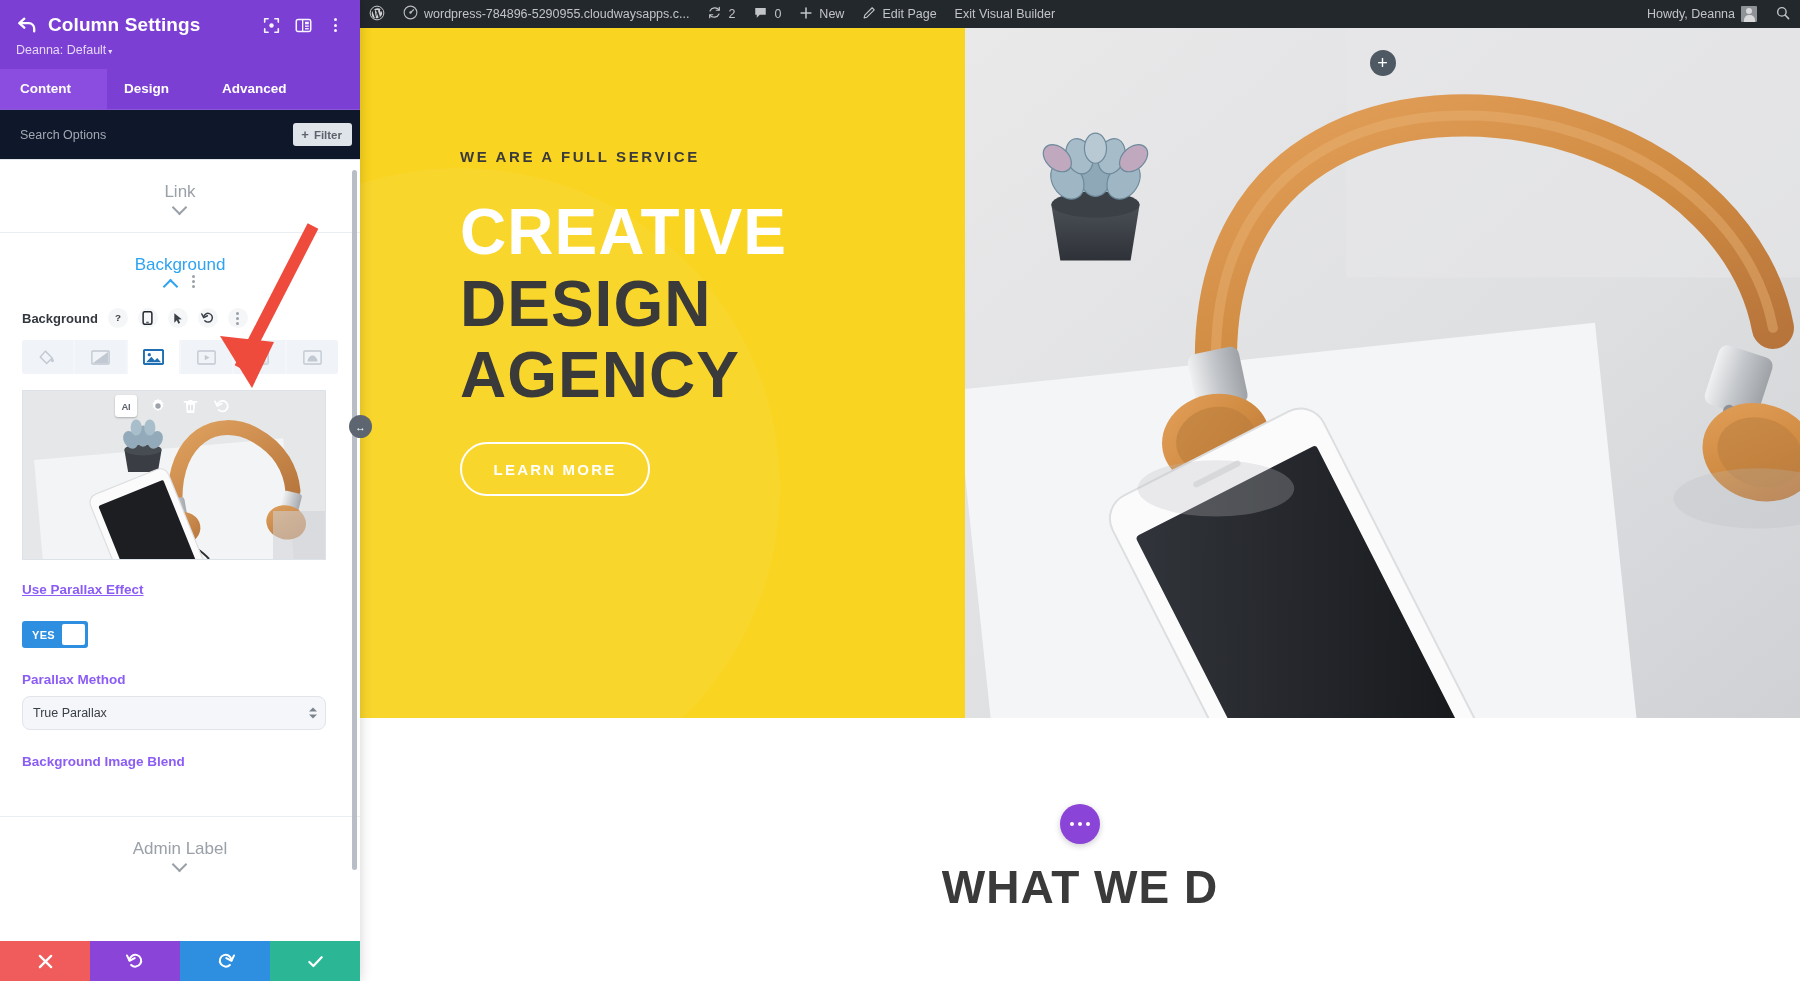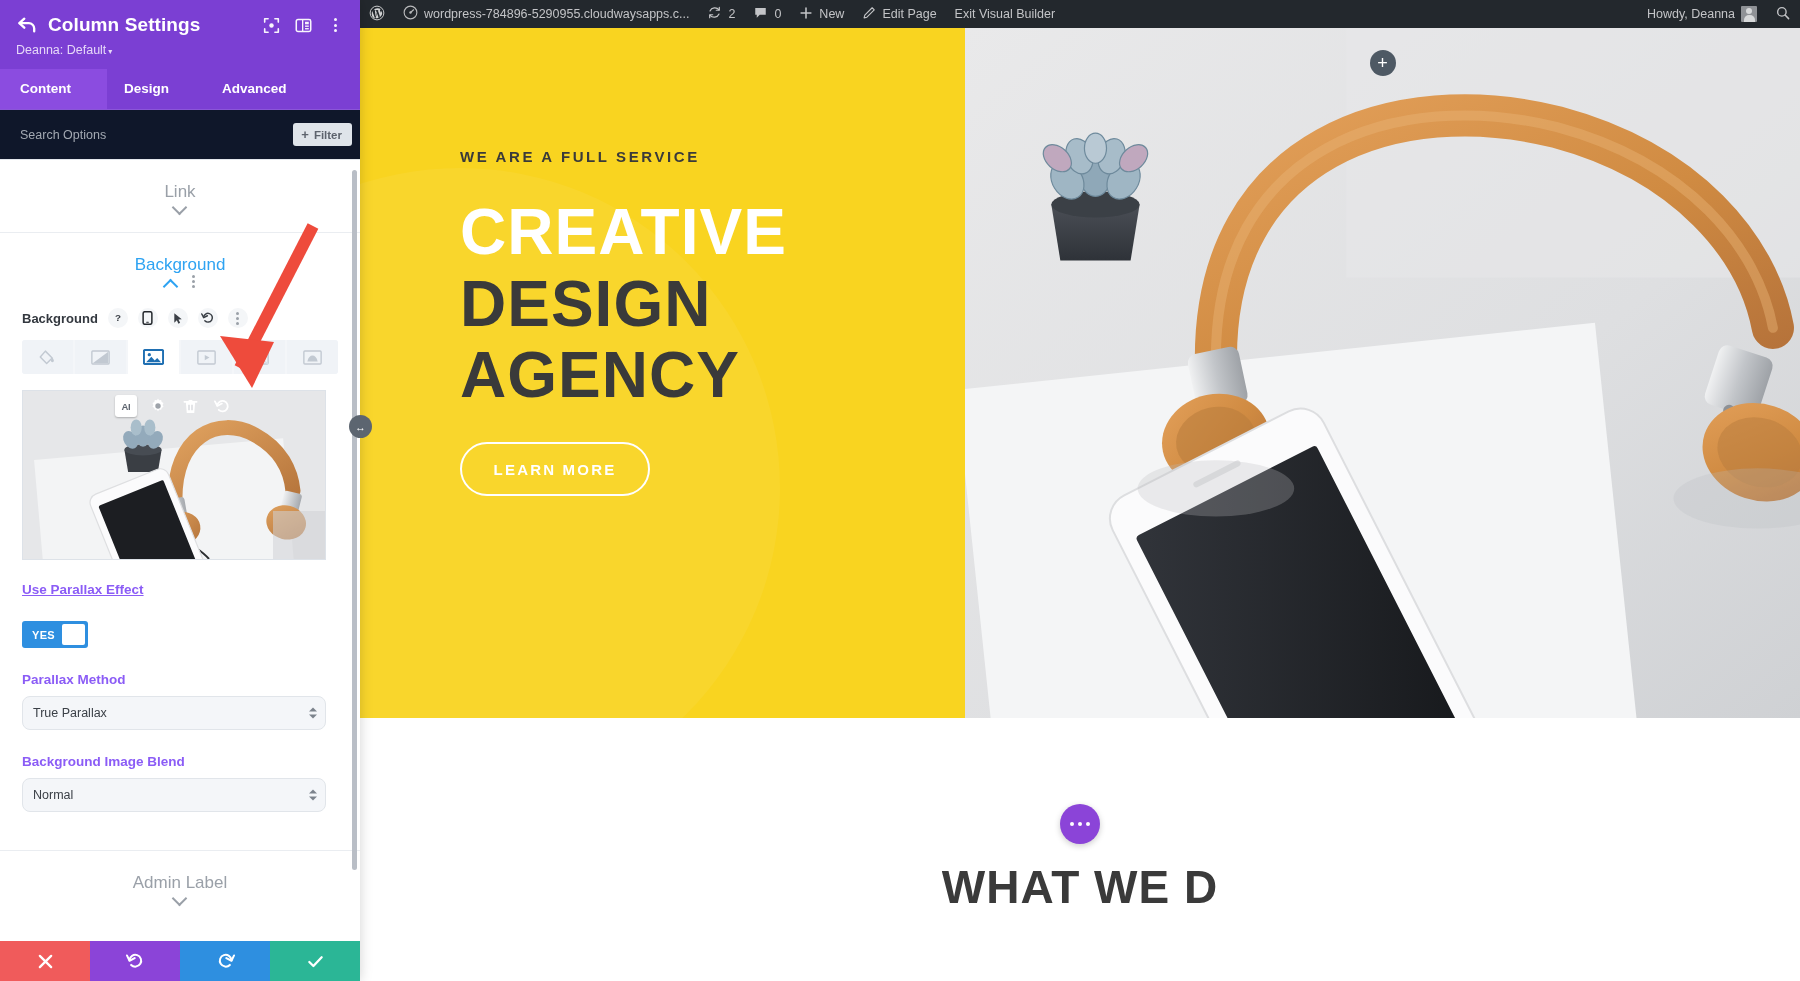--- a/index.html
+++ b/index.html
@@ -719,27 +719,20 @@
             <div class="select-box">True Parallax</div>
             <span class="select-arrows">
               <i class="a up"></i>
                 <i class="a dn"></i>
             </span>
           </div>
         </div>
 
         <div class="field-block">
           <div class="field-title">Background Image Blend</div>
-          <div class="select-wrap">
-            <div class="select-box">Normal</div>
-            <span class="select-arrows">
-              <i class="a up"></i>
-                <i class="a dn"></i>
-            </span>
-          </div>
         </div>
       </div>
 
       <div class="accordion-row" style="border-top:1px solid #EAEDF1;border-bottom:none;margin-top:28px;">
         <div class="acc-title">Admin Label</div>
         <div class="acc-right">
           <div class="chev"></div>
         </div>
       </div>
 

